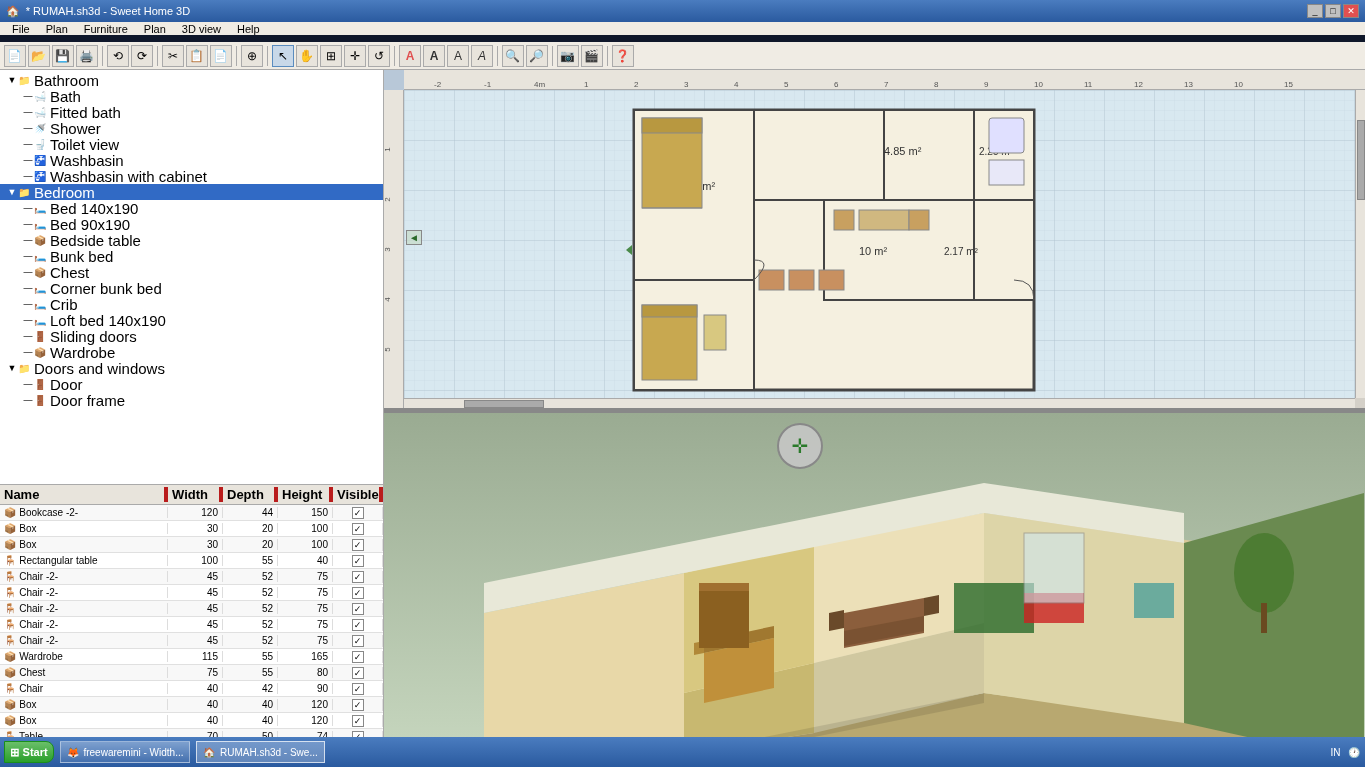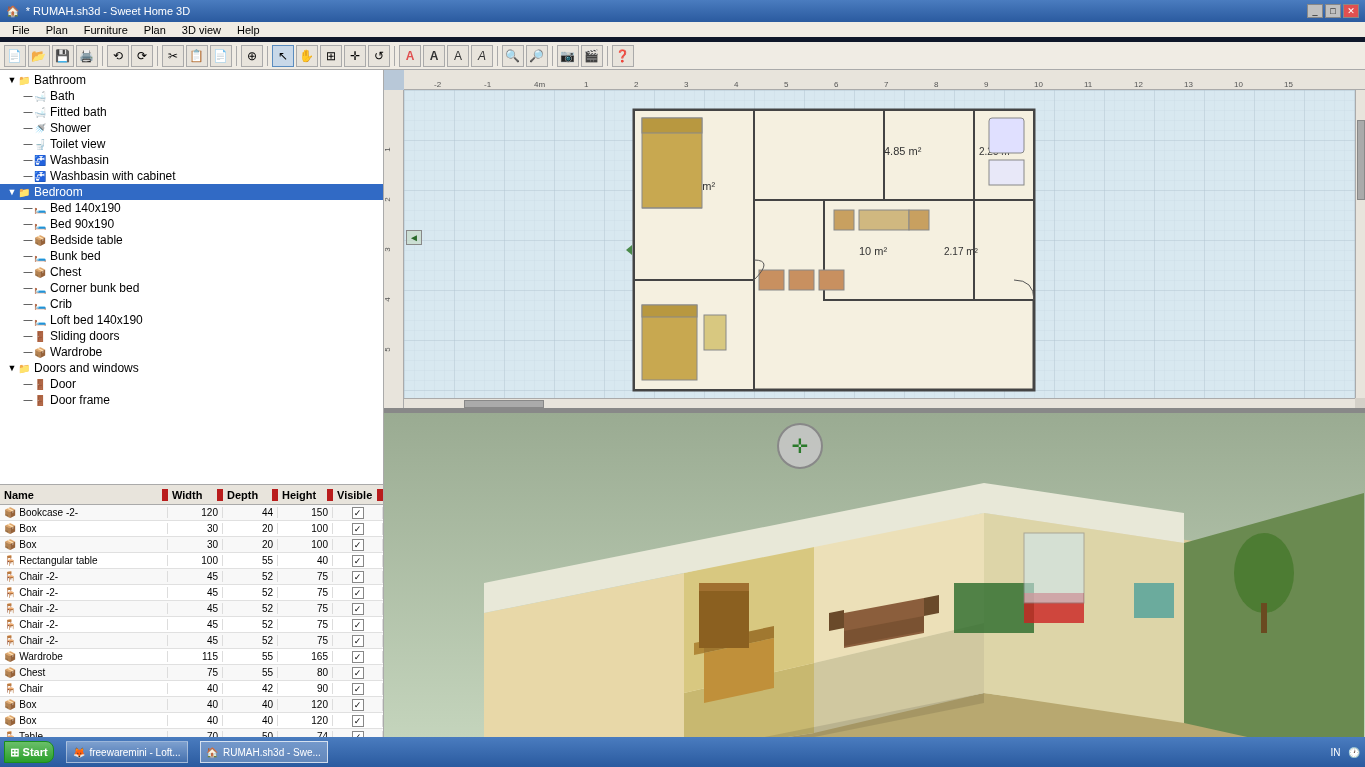--- a/index.html
+++ b/index.html
@@ -28,21 +28,21 @@
       color: black;
     }
     .title-btn.close { background: #e05050; color: white; }
 
     
     #menubar {
       background: #f0ece4;
       height: 20px;
       display: flex;
       align-items: center;
-      border-bottom: 5px solid #0f172a;
+      border-bottom: 7px solid #0f172a;
       padding: 0 4px;
     }
     .menu-item {
       padding: 2px 8px;
       cursor: pointer;
       font-size: 11px;
     }
 
     
     #toolbar {
@@ -97,41 +97,41 @@
       align-items: center;
       padding: 1px 2px;
       cursor: pointer;
       white-space: nowrap;
       height: 16px;
     }
     .tree-item.selected { background: #316ac5; color: white; }
     .tree-indent { display: inline-block; }
     .tree-arrow { width: 12px; display: inline-flex; align-items: center; justify-content: center; font-size: 9px; }
     .tree-icon { width: 14px; height: 14px; margin-right: 2px; display: inline-flex; align-items: center; justify-content: center; font-size: 10px; }
-    .tree-label { font-size: 12px; }
+    .tree-label { font-size: 15px; }
 
     
     #furniture-list-section {
       flex: 1;
       overflow: hidden;
       display: flex;
       flex-direction: column;
     }
     #furniture-table-header {
       display: grid;
       grid-template-columns: 1fr 55px 55px 55px 50px;
       background: #e8e4dc;
       border-bottom: 1px solid #aaa;
       height: 20px;
       align-items: center;
     }
     .fth-cell {
       padding: 0 4px;
-      border-right: 6px solid #b91c1c;
-      font-size: 11px;
+      border-right: 4px solid #b91c1c;
+      font-size: 13px;
       font-weight: bold;
       overflow: hidden;
     }
     #furniture-table-body {
       flex: 1;
       overflow-y: scroll;
     }
     .furniture-row {
       display: grid;
       grid-template-columns: 1fr 55px 55px 55px 50px;
@@ -262,21 +262,21 @@
 
     
     #taskbar {
       position: absolute;
       bottom: 0; left: 0; right: 0;
       height: 30px;
       background: linear-gradient(to bottom, #4a7cbf, #2a5a9f);
       display: flex;
       align-items: center;
       padding: 0 4px;
-      gap: 12px;
+      gap: 6px;
       z-index: 100;
     }
     .taskbar-start {
       height: 22px;
       width: 50px;
       background: linear-gradient(to bottom, #6abf6a, #2a9f2a);
       border: 1px solid #1a8f1a;
       color: white;
       font-size: 11px;
       font-weight: bold;
@@ -883,21 +883,21 @@
     </div>
   </div>
 </div>
 
 <div id="taskbar">
   <div class="taskbar-start">
     <span>⊞ Start</span>
   </div>
   <div class="taskbar-app">
     <span>🦊</span>
-    <span>freewaremini - Loft...</span>
+    <span>freewaremini - Width...</span>
   </div>
   <div class="taskbar-app" style="background:rgba(255,255,255,0.25); border:1px solid rgba(255,255,255,0.7);">
     <span>🏠</span>
     <span>RUMAH.sh3d - Swe...</span>
   </div>
   <div class="taskbar-right">
     <span>IN</span>
     <span>🕐</span>
   </div>
 </div>

